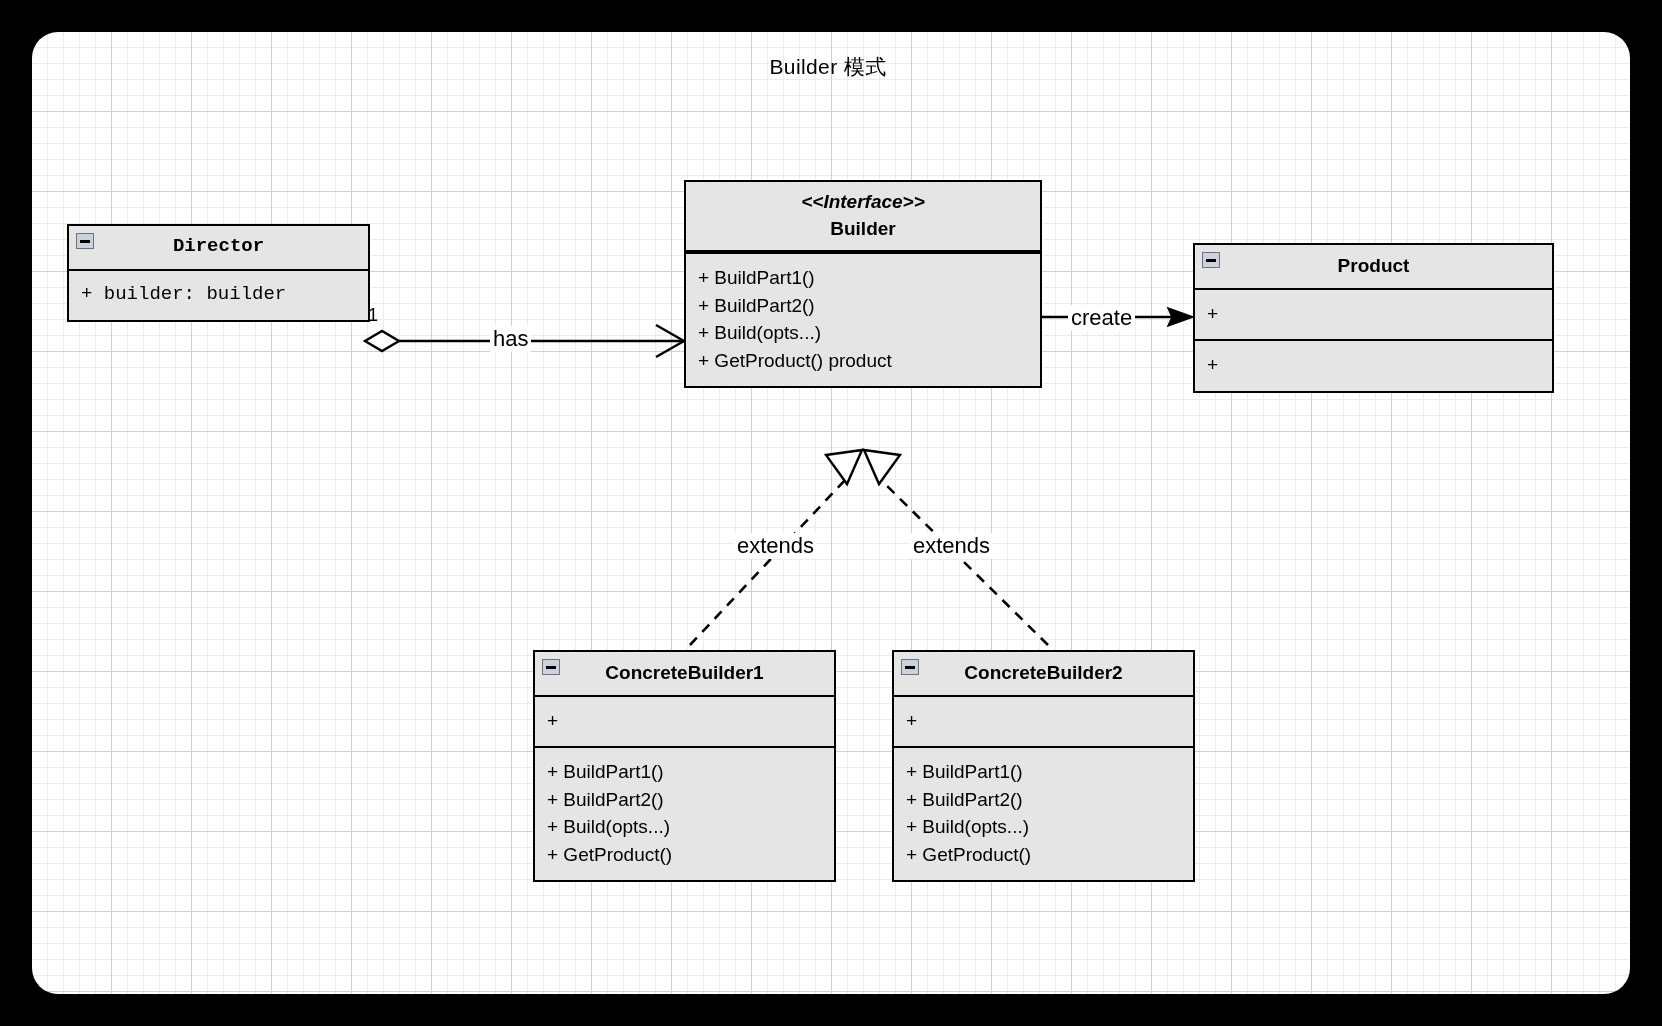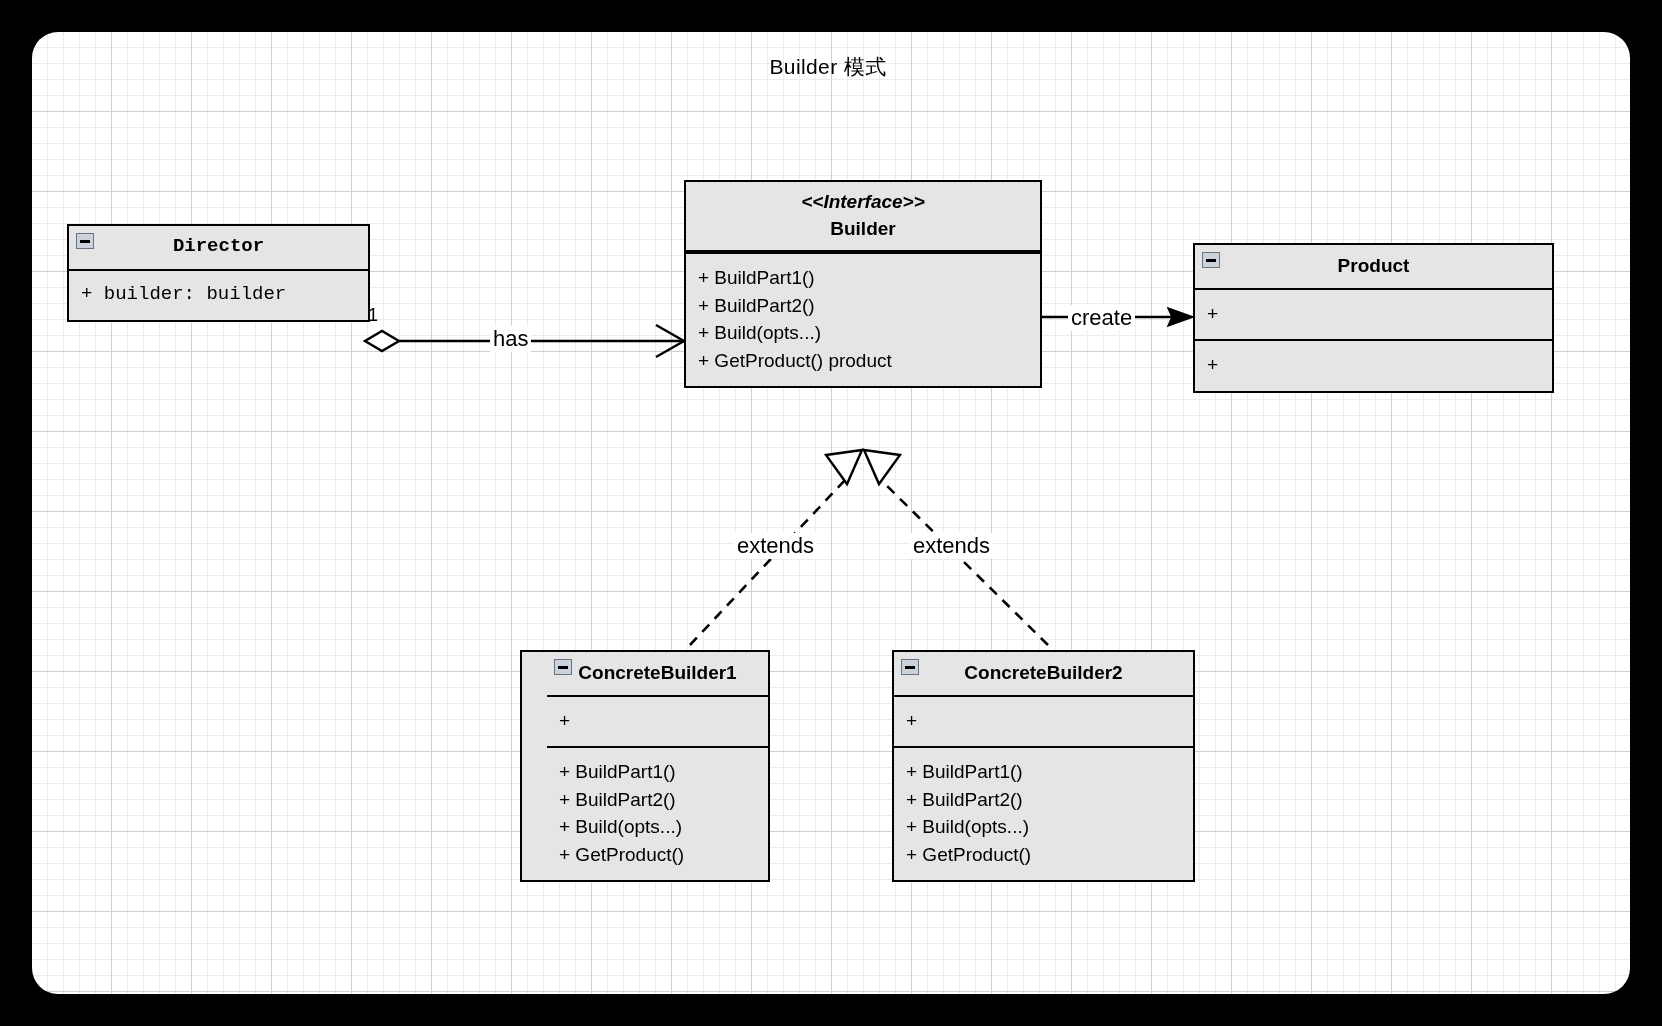--- a/index.html
+++ b/index.html
@@ -224,21 +224,21 @@
       <div class="uml-name">Product</div>
     </div>
     <div class="uml-section">
       <div class="uml-row">+</div>
     </div>
     <div class="uml-section divider">
       <div class="uml-row">+</div>
     </div>
   </div>
 
-  <div class="uml-class" style="left:520px; top:650px; width:250px;padding-left:25px;">
+  <div class="uml-class" style="left:533px; top:650px; width:303px;">
     <div class="uml-header">
       <span class="collapse-icon"></span>
       <div class="uml-name">ConcreteBuilder1</div>
     </div>
     <div class="uml-section">
       <div class="uml-row">+</div>
     </div>
     <div class="uml-section divider">
       <div class="uml-row">+ BuildPart1()</div>
       <div class="uml-row">+ BuildPart2()</div>

